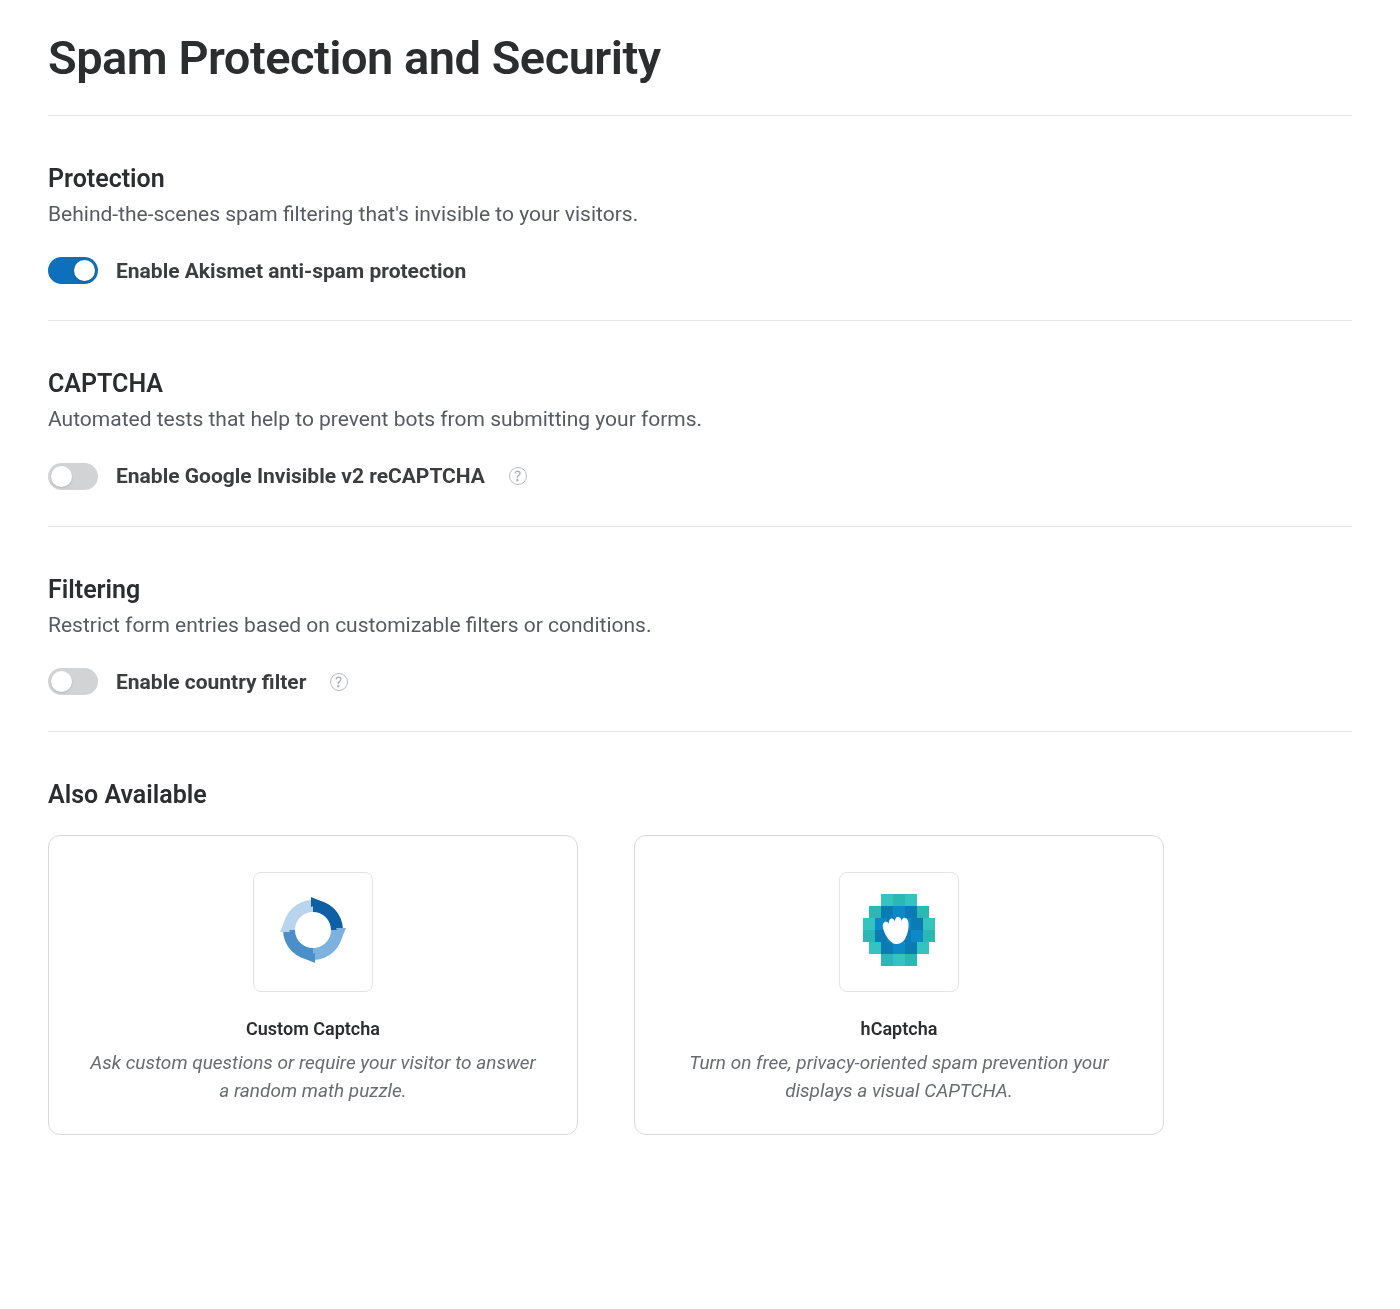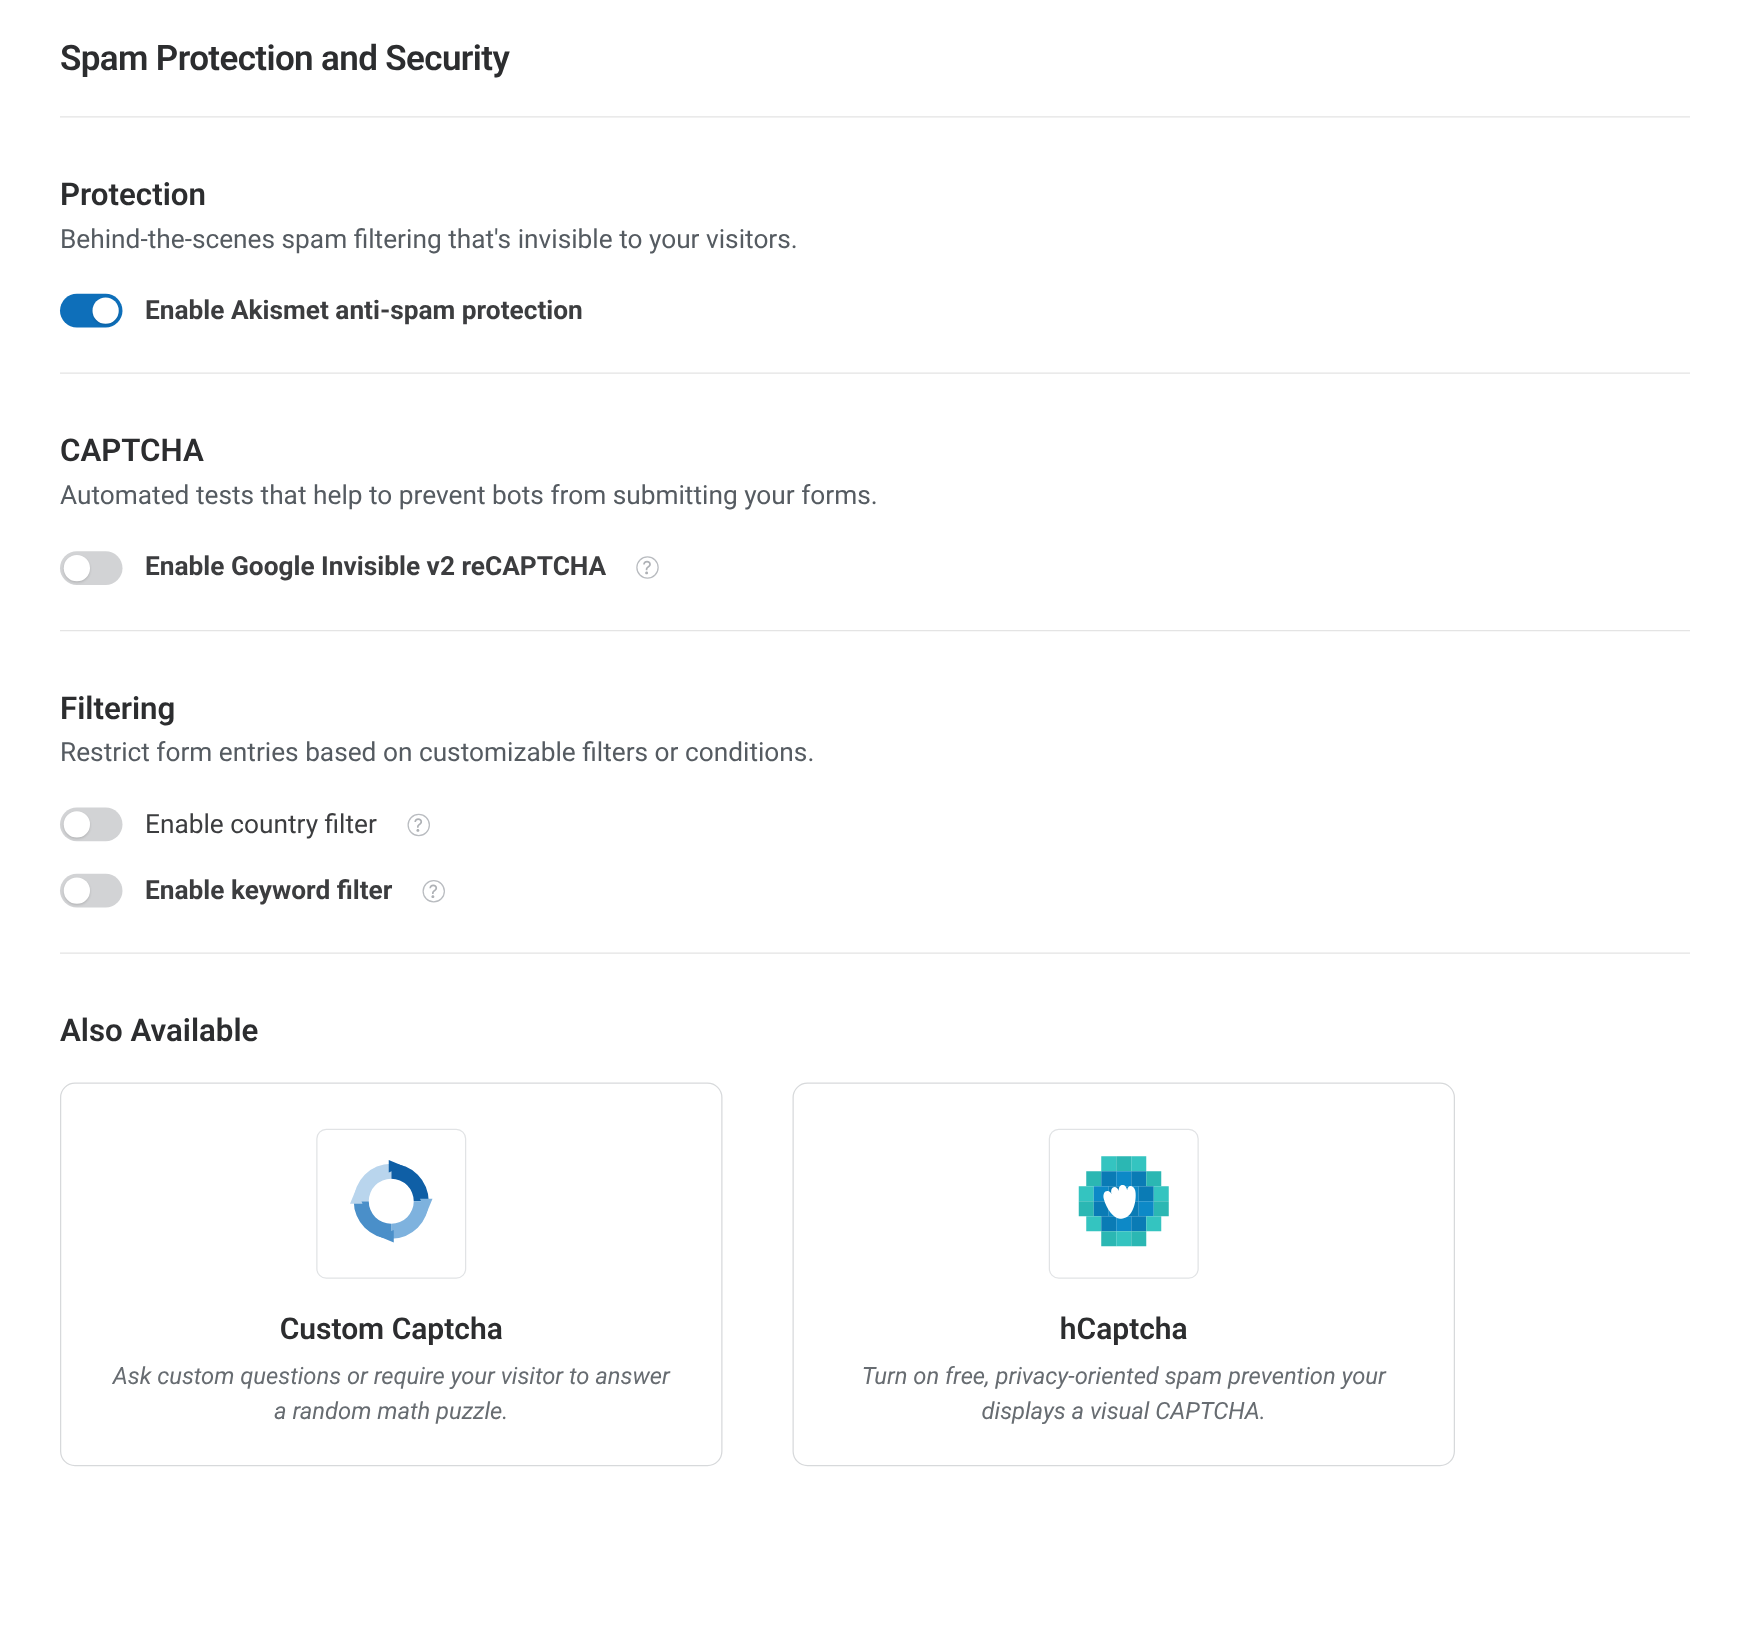--- a/index.html
+++ b/index.html
@@ -9,21 +9,21 @@
     font-family: -apple-system, BlinkMacSystemFont, "Segoe UI", Roboto, Helvetica, Arial, sans-serif;
     color: #2c2d2f;
     background: #ffffff;
     font-size: 18px;
   }
   .page {
     width: 1400px;
     padding: 16px 48px 40px 48px;
   }
   h1.page-title {
-    font-size: 28px;
+    font-size: 47px;
     font-weight: 600;
     color: #2c2d2f;
     margin: 14px 0 30px 0;
     letter-spacing: -0.5px;
   }
   .rule {
     border: none;
     border-top: 1px solid #e4e4e4;
     margin: 0;
   }
@@ -107,21 +107,21 @@
     height: 120px;
     border: 1px solid #e1e3e5;
     border-radius: 8px;
     margin: 0 auto 26px auto;
     display: flex;
     align-items: center;
     justify-content: center;
     background: #ffffff;
   }
   .card-title {
-    font-size: 24px;
+    font-size: 18px;
     font-weight: 600;
     color: #2c2d2f;
     margin: 0 0 10px 0;
   }
   .card-desc {
     font-size: 19px;
     color: #676c71;
     line-height: 1.45;
     margin: 0;
     font-style: italic;
@@ -176,31 +176,20 @@
           <div class="knob"></div>
         </div>
       <span class="toggle-label">Enable country filter</span>
       <span class="help-icon">
         <svg width="8" height="12" viewBox="0 0 8 12" fill="none">
             <path d="M0.5 3.5C0.5 1.8 1.8 0.6 3.6 0.6c1.8 0 3.1 1.1 3.1 2.7 0 1.2-.6 1.9-1.6 2.6-.9.6-1.2 1-1.2 1.9v.4H2.6v-.6c0-1.3.5-2 1.6-2.7.8-.5 1.1-.9 1.1-1.6 0-.8-.7-1.4-1.7-1.4-1 0-1.7.6-1.8 1.6H0.5zM3.3 11.4c-.7 0-1.2-.5-1.2-1.1 0-.7.5-1.2 1.2-1.2.7 0 1.2.5 1.2 1.2 0 .6-.5 1.1-1.2 1.1z" fill="currentColor"></path>
           </svg>
       </span>
     </div>
 
-    <div class="toggle-row">
-      <div class="toggle off">
-          <div class="knob"></div>
-        </div>
-      <span class="toggle-label">Enable keyword filter</span>
-      <span class="help-icon">
-        <svg width="8" height="12" viewBox="0 0 8 12" fill="none">
-            <path d="M0.5 3.5C0.5 1.8 1.8 0.6 3.6 0.6c1.8 0 3.1 1.1 3.1 2.7 0 1.2-.6 1.9-1.6 2.6-.9.6-1.2 1-1.2 1.9v.4H2.6v-.6c0-1.3.5-2 1.6-2.7.8-.5 1.1-.9 1.1-1.6 0-.8-.7-1.4-1.7-1.4-1 0-1.7.6-1.8 1.6H0.5zM3.3 11.4c-.7 0-1.2-.5-1.2-1.1 0-.7.5-1.2 1.2-1.2.7 0 1.2.5 1.2 1.2 0 .6-.5 1.1-1.2 1.1z" fill="currentColor"></path>
-          </svg>
-      </span>
-    </div>
   </div>
   <hr class="rule">
 
   <div class="section tight-bottom">
     <h2 class="section-title" style="margin-bottom:26px;">Also Available</h2>
 
     <div class="cards">
 
       <div class="card">
         <div class="card-icon-frame">

